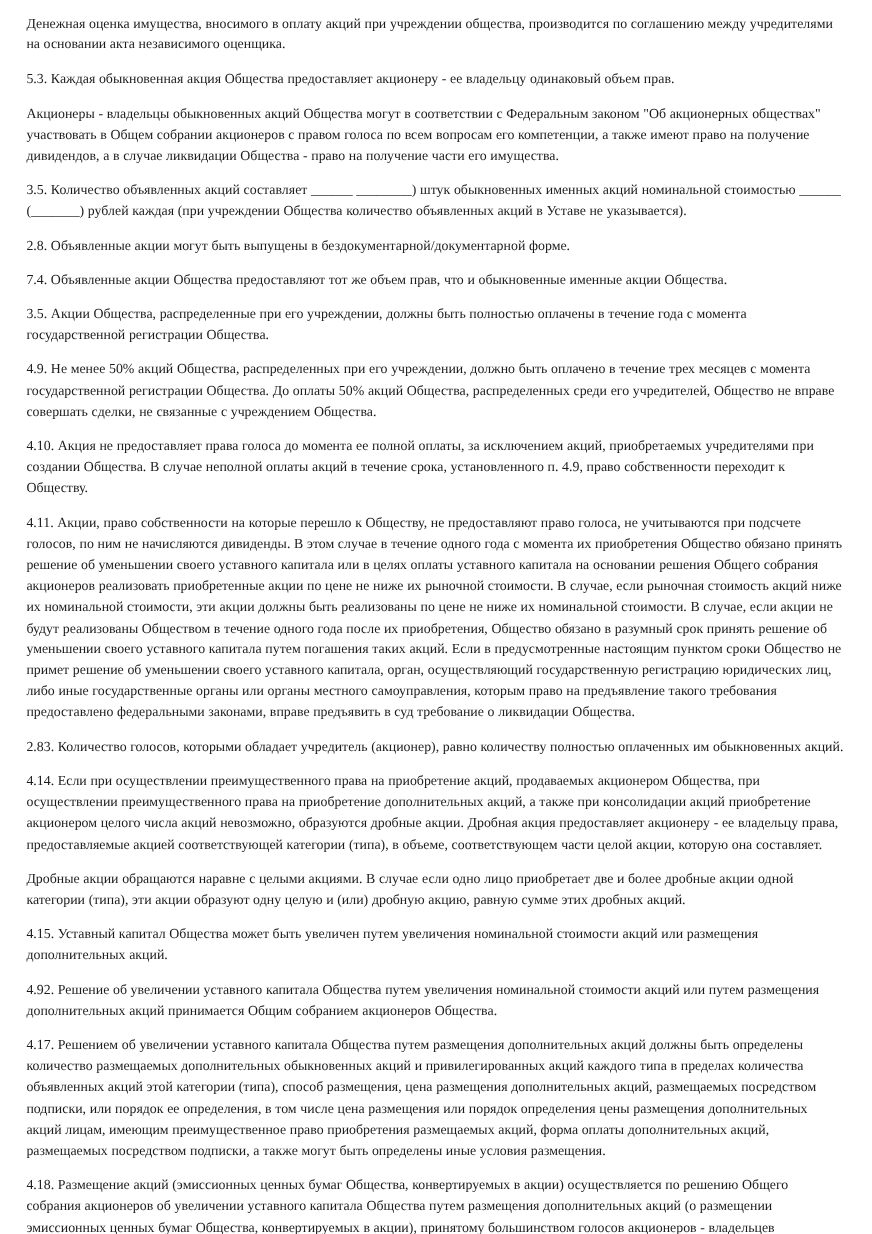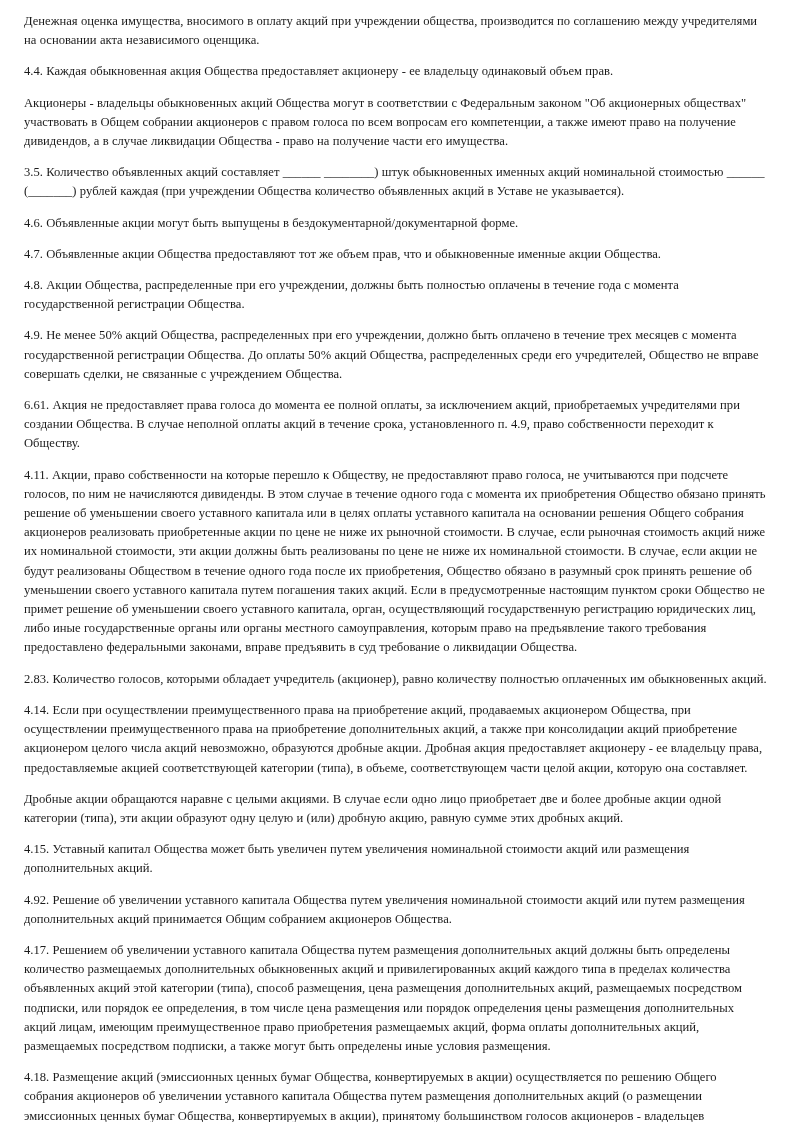--- a/index.html
+++ b/index.html
@@ -41,35 +41,35 @@
   }
 </style>
 </head>
 <body>
 
 <div class="page">
   <div class="doc-body">
 
     <p class="para">Денежная оценка имущества, вносимого в оплату акций при учреждении общества, производится по соглашению между учредителями на основании акта независимого оценщика.</p>
 
-    <p class="para">4.4. Каждая обыкновенная акция Общества предоставляет акционеру - ее владельцу одинаковый объем прав.</p>
+    <p class="para">5.3. Каждая обыкновенная акция Общества предоставляет акционеру - ее владельцу одинаковый объем прав.</p>
 
     <p class="para">Акционеры - владельцы обыкновенных акций Общества могут в соответствии с Федеральным законом "Об акционерных обществах" участвовать в Общем собрании акционеров с правом голоса по всем вопросам его компетенции, а также имеют право на получение дивидендов, а в случае ликвидации Общества - право на получение части его имущества.</p>
 
     <p class="para">3.5. Количество объявленных акций составляет ______ ________) штук обыкновенных именных акций номинальной стоимостью ______ (_______) рублей каждая (при учреждении Общества количество объявленных акций в Уставе не указывается).</p>
 
-    <p class="para">4.6. Объявленные акции могут быть выпущены в бездокументарной/документарной форме.</p>
+    <p class="para">2.8. Объявленные акции могут быть выпущены в бездокументарной/документарной форме.</p>
 
-    <p class="para">4.7. Объявленные акции Общества предоставляют тот же объем прав, что и обыкновенные именные акции Общества.</p>
+    <p class="para">7.4. Объявленные акции Общества предоставляют тот же объем прав, что и обыкновенные именные акции Общества.</p>
 
-    <p class="para">4.8. Акции Общества, распределенные при его учреждении, должны быть полностью оплачены в течение года с момента государственной регистрации Общества.</p>
+    <p class="para">3.5. Акции Общества, распределенные при его учреждении, должны быть полностью оплачены в течение года с момента государственной регистрации Общества.</p>
 
     <p class="para">4.9. Не менее 50% акций Общества, распределенных при его учреждении, должно быть оплачено в течение трех месяцев с момента государственной регистрации Общества. До оплаты 50% акций Общества, распределенных среди его учредителей, Общество не вправе совершать сделки, не связанные с учреждением Общества.</p>
 
-    <p class="para">6.61. Акция не предоставляет права голоса до момента ее полной оплаты, за исключением акций, приобретаемых учредителями при создании Общества. В случае неполной оплаты акций в течение срока, установленного п. 4.9, право собственности переходит к Обществу.</p>
+    <p class="para">4.10. Акция не предоставляет права голоса до момента ее полной оплаты, за исключением акций, приобретаемых учредителями при создании Общества. В случае неполной оплаты акций в течение срока, установленного п. 4.9, право собственности переходит к Обществу.</p>
 
     <p class="para">4.11. Акции, право собственности на которые перешло к Обществу, не предоставляют право голоса, не учитываются при подсчете голосов, по ним не начисляются дивиденды. В этом случае в течение одного года с момента их приобретения Общество обязано принять решение об уменьшении своего уставного капитала или в целях оплаты уставного капитала на основании решения Общего собрания акционеров реализовать приобретенные акции по цене не ниже их рыночной стоимости. В случае, если рыночная стоимость акций ниже их номинальной стоимости, эти акции должны быть реализованы по цене не ниже их номинальной стоимости. В случае, если акции не будут реализованы Обществом в течение одного года после их приобретения, Общество обязано в разумный срок принять решение об уменьшении своего уставного капитала путем погашения таких акций. Если в предусмотренные настоящим пунктом сроки Общество не примет решение об уменьшении своего уставного капитала, орган, осуществляющий государственную регистрацию юридических лиц, либо иные государственные органы или органы местного самоуправления, которым право на предъявление такого требования предоставлено федеральными законами, вправе предъявить в суд требование о ликвидации Общества.</p>
 
     <p class="para">2.83. Количество голосов, которыми обладает учредитель (акционер), равно количеству полностью оплаченных им обыкновенных акций.</p>
 
 
     <p class="para">4.14. Если при осуществлении преимущественного права на приобретение акций, продаваемых акционером Общества, при осуществлении преимущественного права на приобретение дополнительных акций, а также при консолидации акций приобретение акционером целого числа акций невозможно, образуются дробные акции. Дробная акция предоставляет акционеру - ее владельцу права, предоставляемые акцией соответствующей категории (типа), в объеме, соответствующем части целой акции, которую она составляет.</p>
 
     <p class="para">Дробные акции обращаются наравне с целыми акциями. В случае если одно лицо приобретает две и более дробные акции одной категории (типа), эти акции образуют одну целую и (или) дробную акцию, равную сумме этих дробных акций.</p>
 

